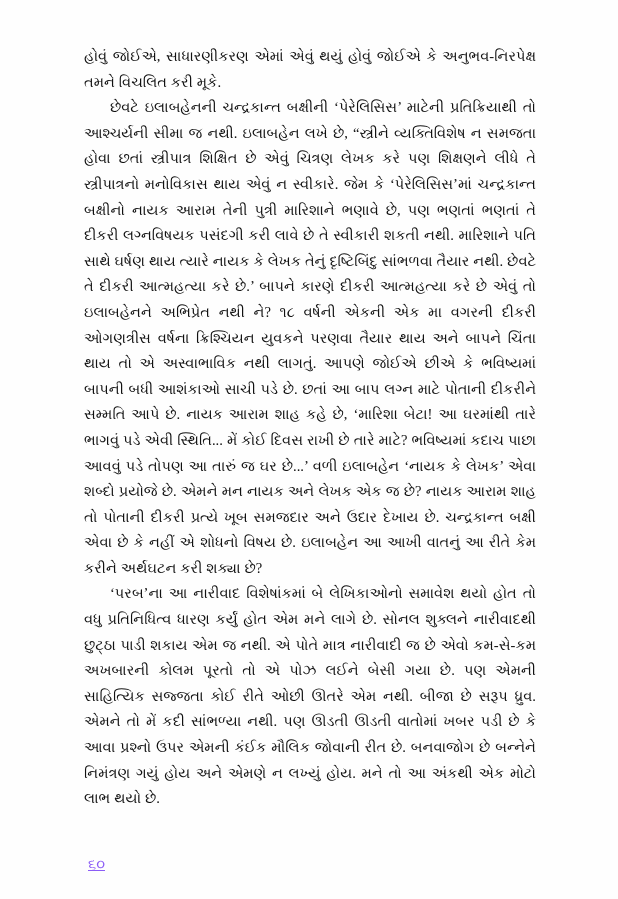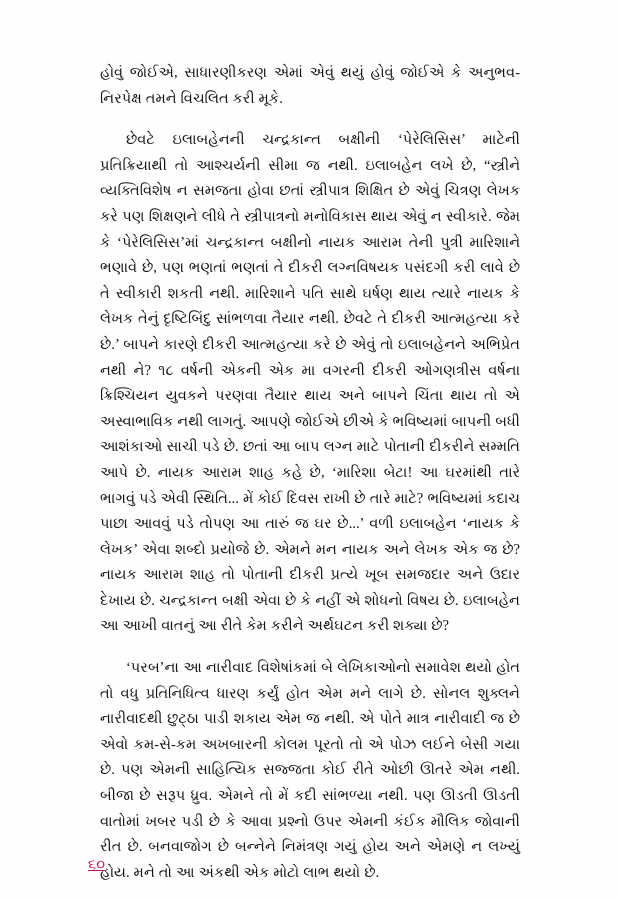--- a/index.html
+++ b/index.html
@@ -23,39 +23,39 @@
     height: 899px;
     background: #fefefe;
   }
   .text-block {
     position: absolute;
     left: 84px;
     top: 44px;
     width: 452px;
   }
   p.para {
-    margin: 16px;
+    margin: 0;
     font-size: 14.6px;
     line-height: 25.6px;
     text-align: justify;
     text-justify: inter-word;
     letter-spacing: 0px;
     word-spacing: 0.3px;
     color: #111111;
   }
   p.para.indent {
     text-indent: 26px;
   }
   .page-number {
     position: absolute;
     left: 88px;
     top: 855px;
     font-size: 14.6px;
     line-height: 18px;
-    color: #be185d;
+    color: #8b5cf6;
     text-decoration: underline;
   }
 </style>
 </head>
 <body>
 
 <div class="page">
 
   <div class="text-block">
     <p class="para">હોવું જોઈએ, સાધારણીકરણ એમાં એવું થયું હોવું જોઈએ કે અનુભવ-નિરપેક્ષ તમને વિચલિત કરી મૂકે.</p>

